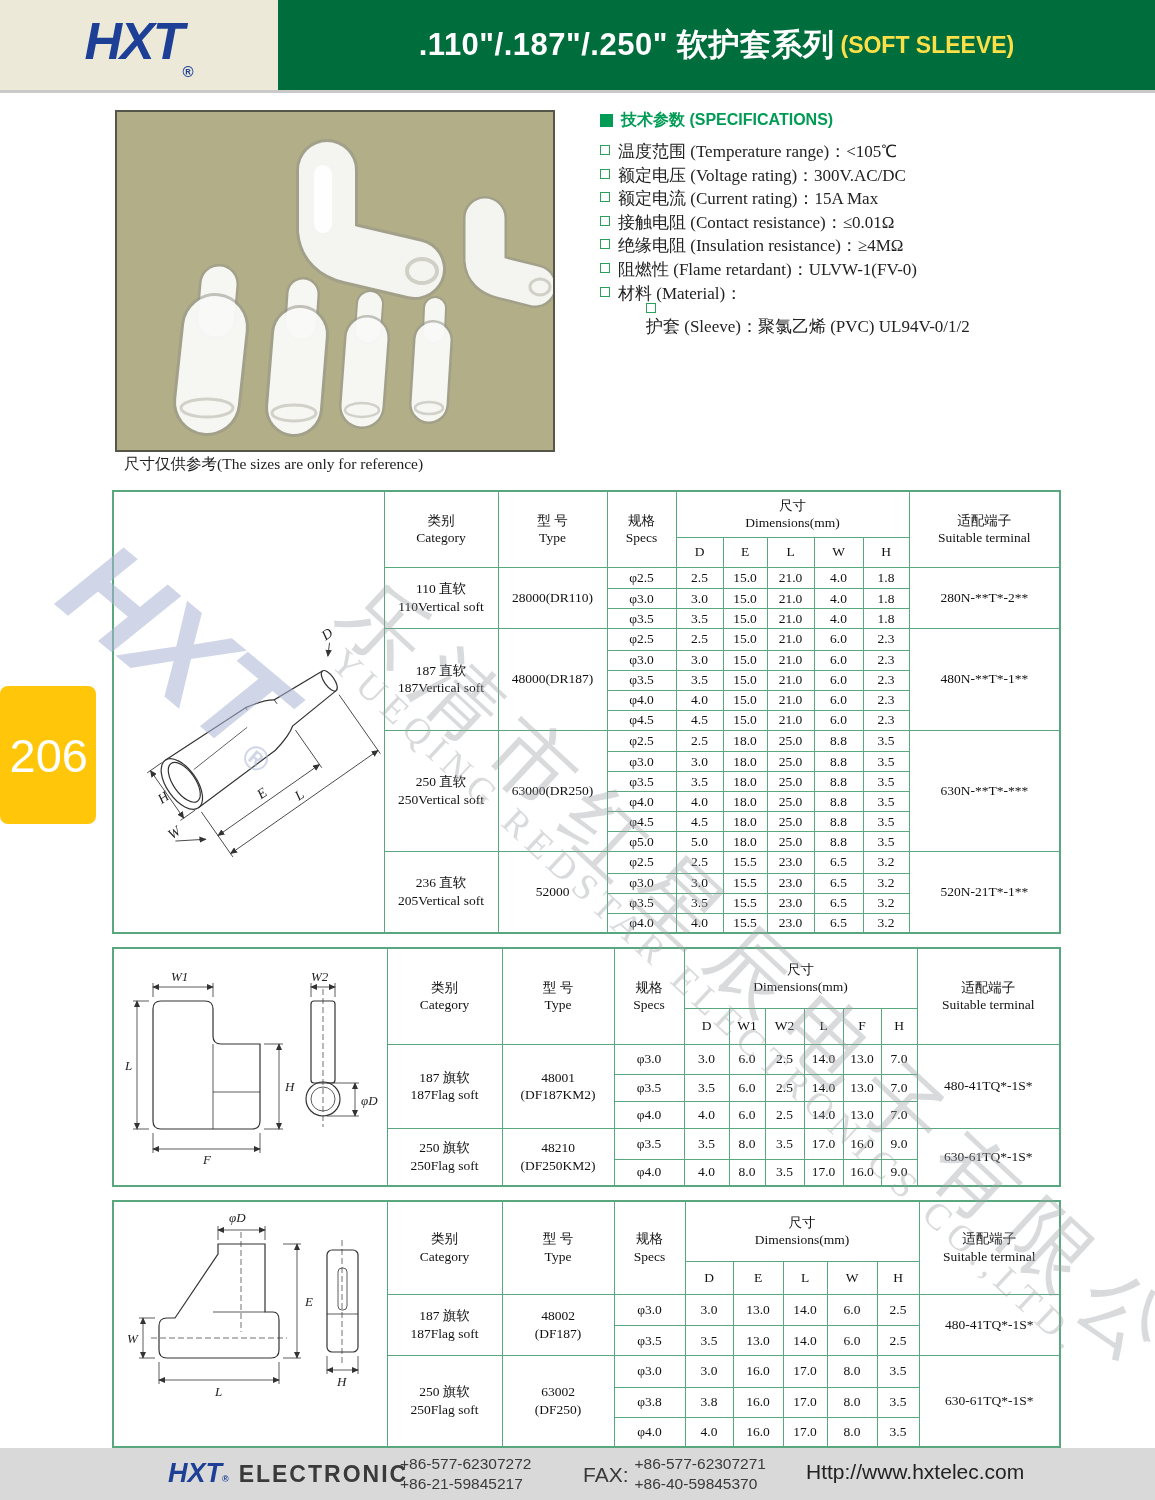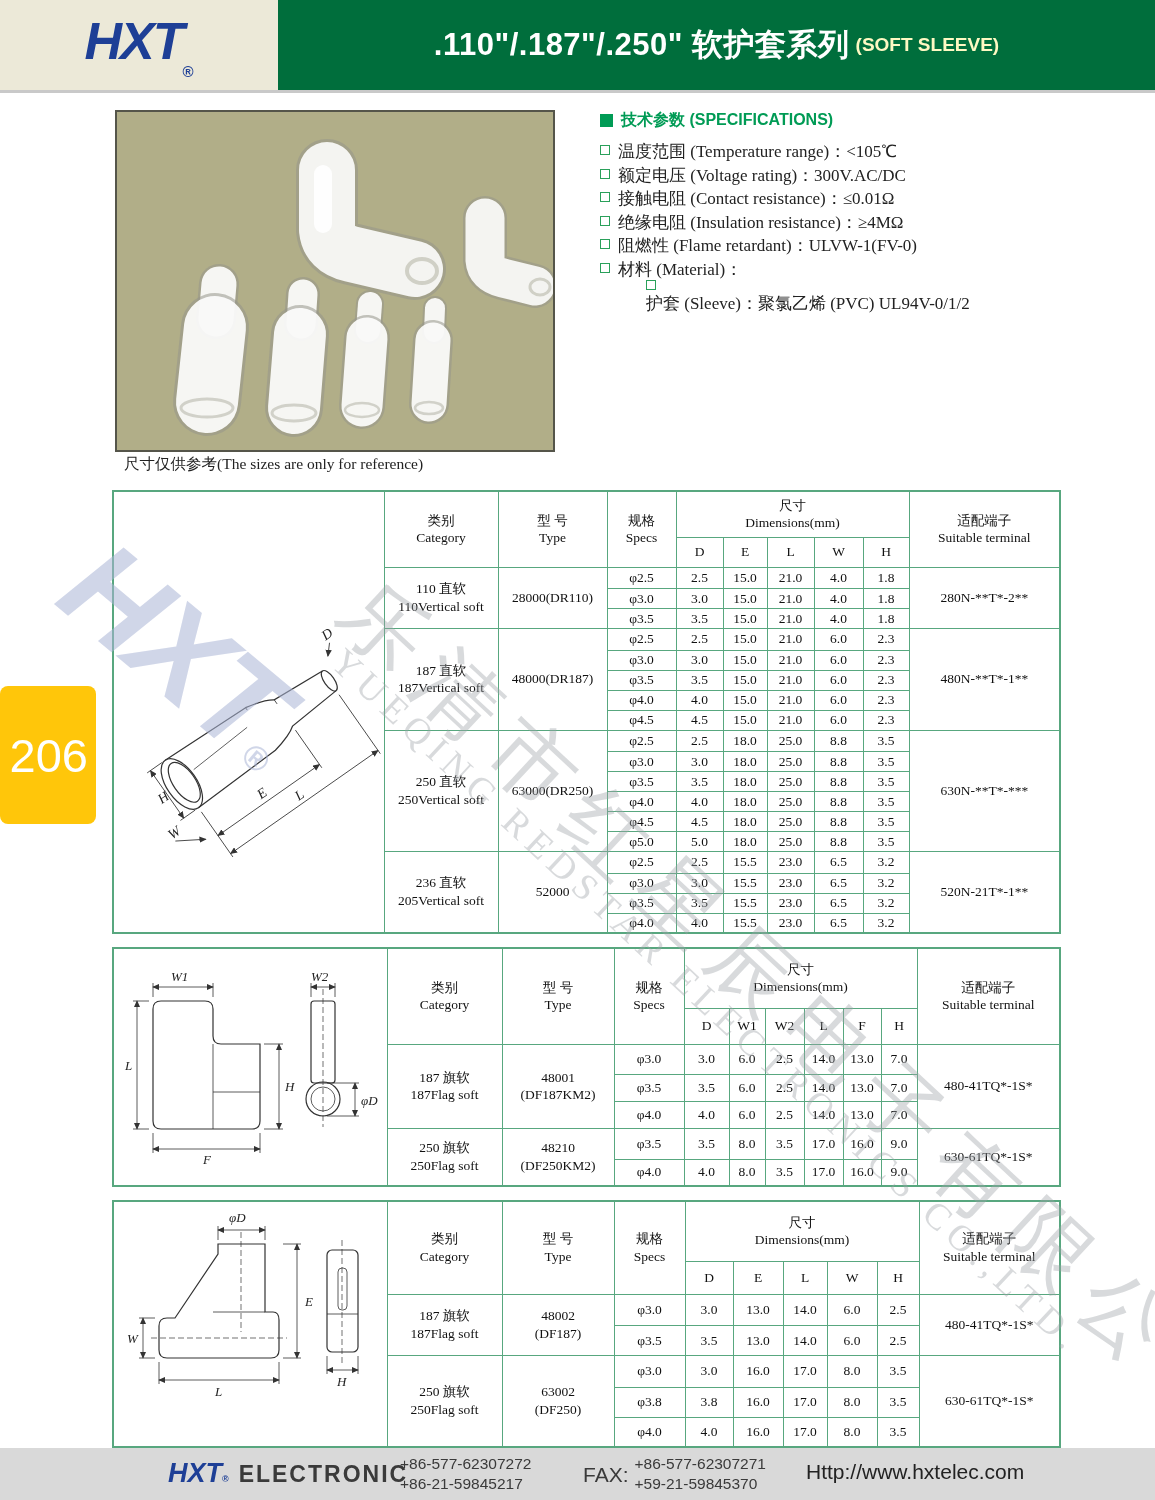--- a/index.html
+++ b/index.html
@@ -9,21 +9,21 @@
   
   .header{position:absolute;left:0;top:0;width:1155px;height:90px;border-bottom:3px solid #c9c9c9;}
   .header-left{position:absolute;left:0;top:0;width:278px;height:90px;background:#ece9d8;
                display:flex;align-items:center;justify-content:center;}
   .brand{font-family:"Liberation Sans",sans-serif;font-style:italic;font-weight:900;
          font-size:52px;color:#1e3f96;letter-spacing:-2px;}
   .brand .reg{font-size:15px;font-style:normal;font-weight:700;vertical-align:-18px;letter-spacing:0;}
   .header-right{position:absolute;left:278px;top:0;width:877px;height:90px;background:#006e3c;
                 display:flex;align-items:center;justify-content:center;}
   .banner-main{color:#fff;font-weight:700;font-size:31px;letter-spacing:0.5px;}
-  .banner-sub{color:#fef9c3;font-weight:700;font-size:19px;margin-left:6px;text-align:right;}
+  .banner-sub{color:#fde047;font-weight:700;font-size:23px;margin-left:6px;text-align:right;}
 
   
   .photo{position:absolute;left:115px;top:110px;width:440px;height:342px;
          background:#b1ae88;border:2px solid#55554a;box-sizing:border-box;}
   .caption{position:absolute;left:124px;top:454px;font-family:"Liberation Serif",serif;
            font-size:15.5px;color:#222;}
 
   
   .specs{position:absolute;left:600px;top:110px;width:556px;}
   .spec-title{display:flex;align-items:center;font-size:16px;font-weight:700;color:#009b55;margin-bottom:9px;}
@@ -139,20 +139,24 @@
       <span class="sq-filled"></span>
       <span>技术参数 (SPECIFICATIONS)</span>
     </div>
     <div class="spec-item">
         <span class="sq"></span>
         <span>温度范围 (Temperature range)：&lt;105℃</span>
       </div>
     <div class="spec-item">
         <span class="sq"></span>
         <span>额定电压 (Voltage rating)：300V.AC/DC</span>
+      </div>
+    <div class="spec-item">
+        <span class="sq"></span>
+        <span>额定电流 (Current rating)：15A Max</span>
       </div>
     <div class="spec-item">
         <span class="sq"></span>
         <span>接触电阻 (Contact resistance)：≤0.01Ω</span>
       </div>
     <div class="spec-item">
         <span class="sq"></span>
         <span>绝缘电阻 (Insulation resistance)：≥4MΩ</span>
       </div>
     <div class="spec-item">
@@ -792,19 +796,19 @@
       <span class="f-elec">ELECTRONIC</span>
     </div>
     <div class="f-phones">
       <div>+86-577-62307272</div>
       <div>+86-21-59845217</div>
     </div>
     <div class="f-fax">
       <span class="f-fax-label">FAX:</span>
       <span class="f-fax-nums">
         <div>+86-577-62307271</div>
-        <div>+59-21-59845370</div>
+        <div>+86-40-59845370</div>
       </span>
     </div>
     <div class="f-url">Http://www.hxtelec.com</div>
   </div>
 
 </div>
 
 </body></html>

